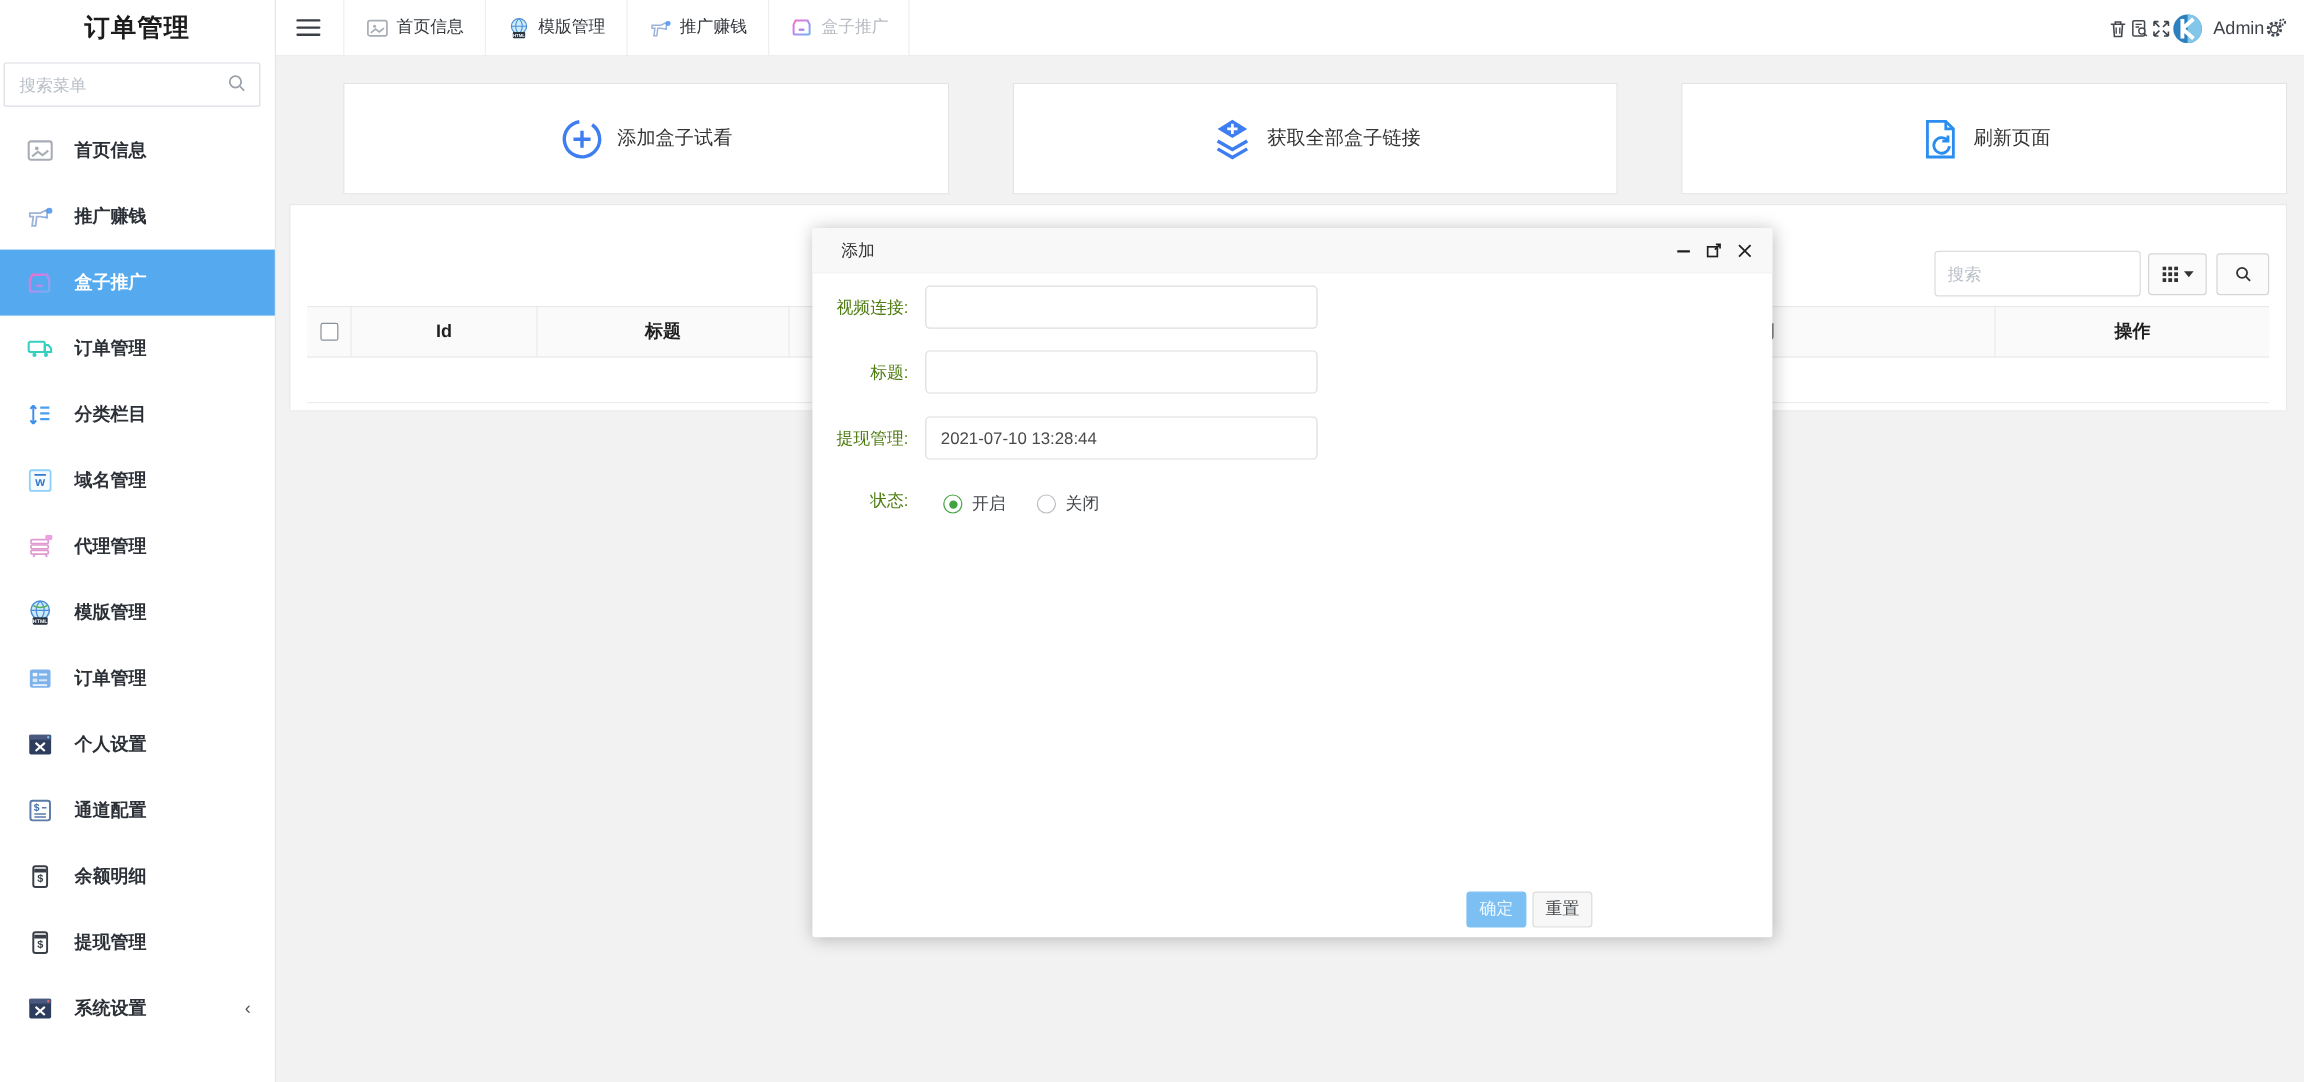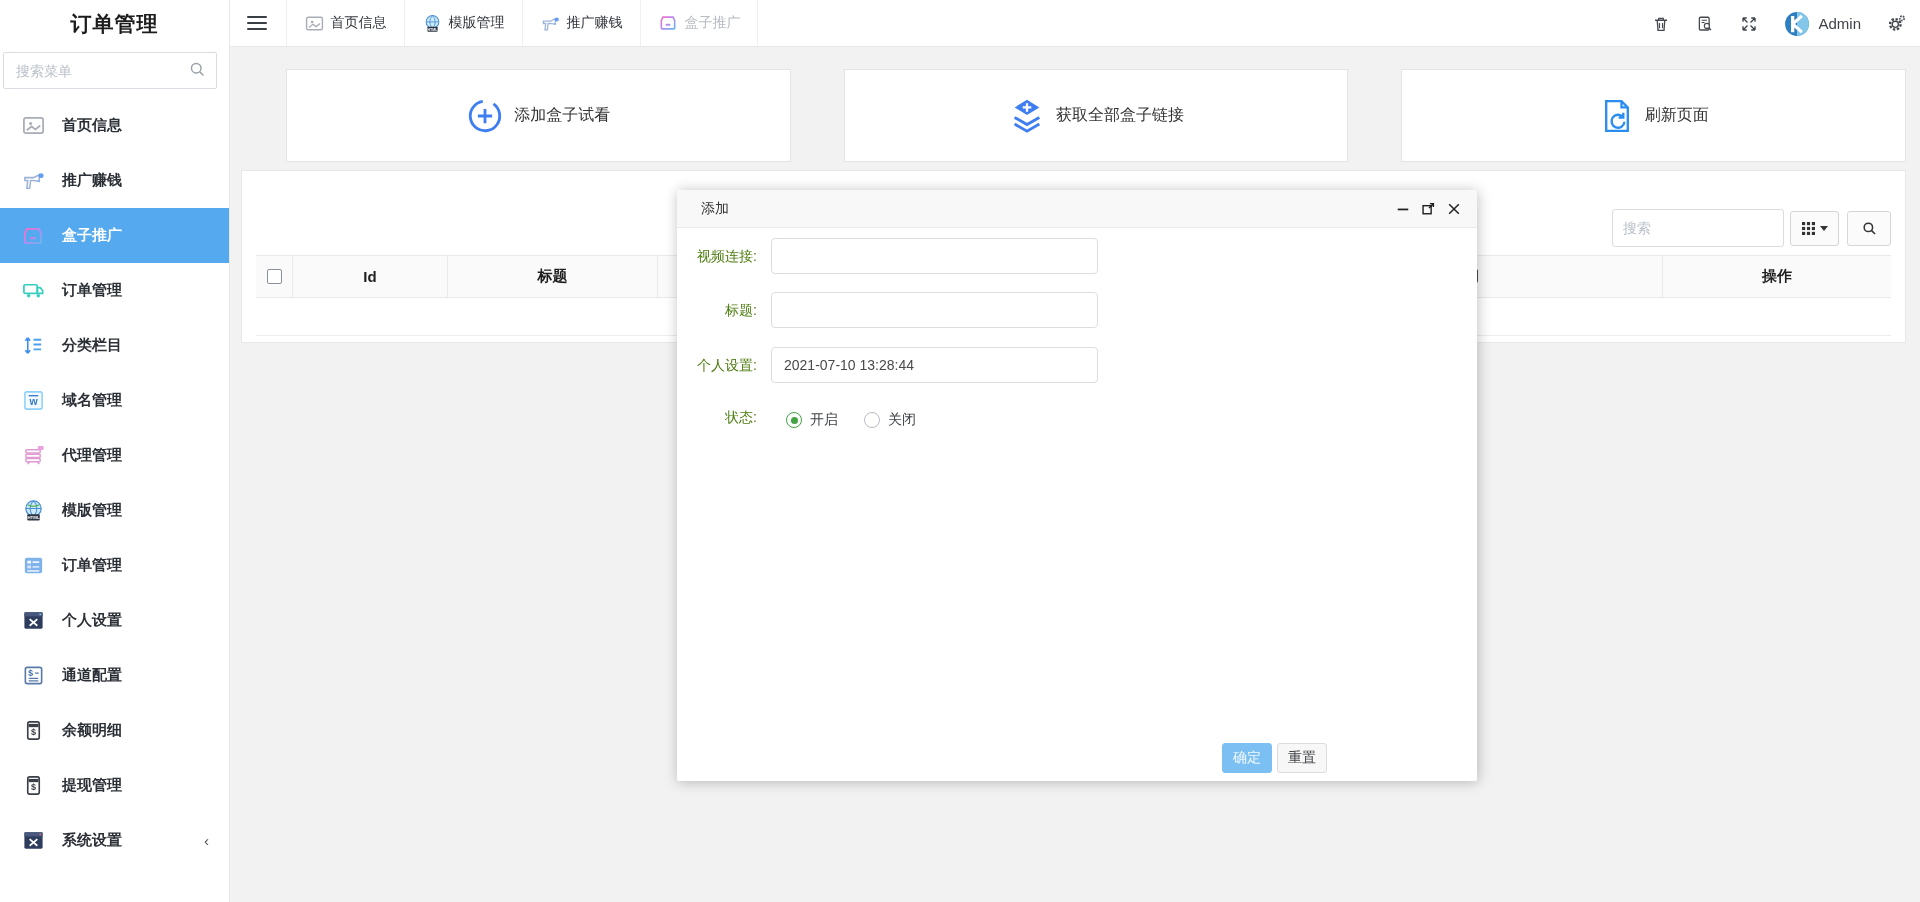--- a/index.html
+++ b/index.html
@@ -22,21 +22,21 @@
   .mi-caret { position:absolute; right:20px; color:#4c4f55; font-size:15px; }
 
   
   #topbar { position:absolute; left:230px; top:0; right:0; height:47px; background:#fff; border-bottom:1px solid #e8e8e8; display:flex; align-items:center; z-index:5; }
   .burger { margin-left:17px; width:20px; cursor:pointer; }
   .burger span { display:block; width:20px; height:2.6px; background:#3a3f45; margin:3.6px 0; border-radius:1px; }
   .tabs { display:flex; height:100%; margin-left:19px; }
   .tab { width:118px; display:flex; align-items:center; justify-content:center; gap:7px; border-left:1px solid #efefef; font-size:14px; color:#33373d; cursor:pointer; background:#fff; }
   .tab:last-child { border-right:1px solid #efefef; }
   .tab.current { color:#b7bbc2; }
-  .top-right { position:absolute; right:14px; top:0; height:47px; display:flex; align-items:center; gap:26px; }
+  .top-right { position:absolute; right:14px; top:0; height:47px; display:flex; align-items:center; }
   .top-ic { cursor:pointer; display:flex; align-items:center; }
   .user { display:flex; align-items:center; gap:8px; cursor:pointer; }
   .user-name { font-size:15px; color:#3f4349; }
 
   
   #content { position:absolute; left:230px; top:47px; right:0; bottom:0; background:#f2f2f2; }
   .cards { position:absolute; left:11px; top:22px; right:14px; height:93px; display:flex; gap:8px; }
   .card { flex:1; background:#fff; border:1px solid #e4e4e4; display:flex; align-items:center; justify-content:center; gap:10px; font-size:16px; color:#333; cursor:pointer;margin-left:45px; }
 
   .table-card { position:absolute; left:11px; top:123px; right:14px; height:173px; background:#fff; border:1px solid #e8e8e8; }
@@ -471,21 +471,21 @@
       <span class="f-label">视频连接:</span>
       <input class="f-input" value="" style="">
     </div>
 
     <div class="f-row" style="top:102px">
       <span class="f-label">标题:</span>
       <input class="f-input" value="" style="">
     </div>
 
     <div class="f-row" style="top:157px">
-      <span class="f-label">个人设置:</span>
+      <span class="f-label">提现管理:</span>
       <input class="f-input" value="2021-07-10 13:28:44" style="">
     </div>
 
     <div class="f-row" style="top:212px">
       <span class="f-label" style="line-height:30px">状态:</span>
       <span class="radios">
         <span class="radio sel">
           <span class="r-dot"></span>
           <span>开启</span>
         </span>

